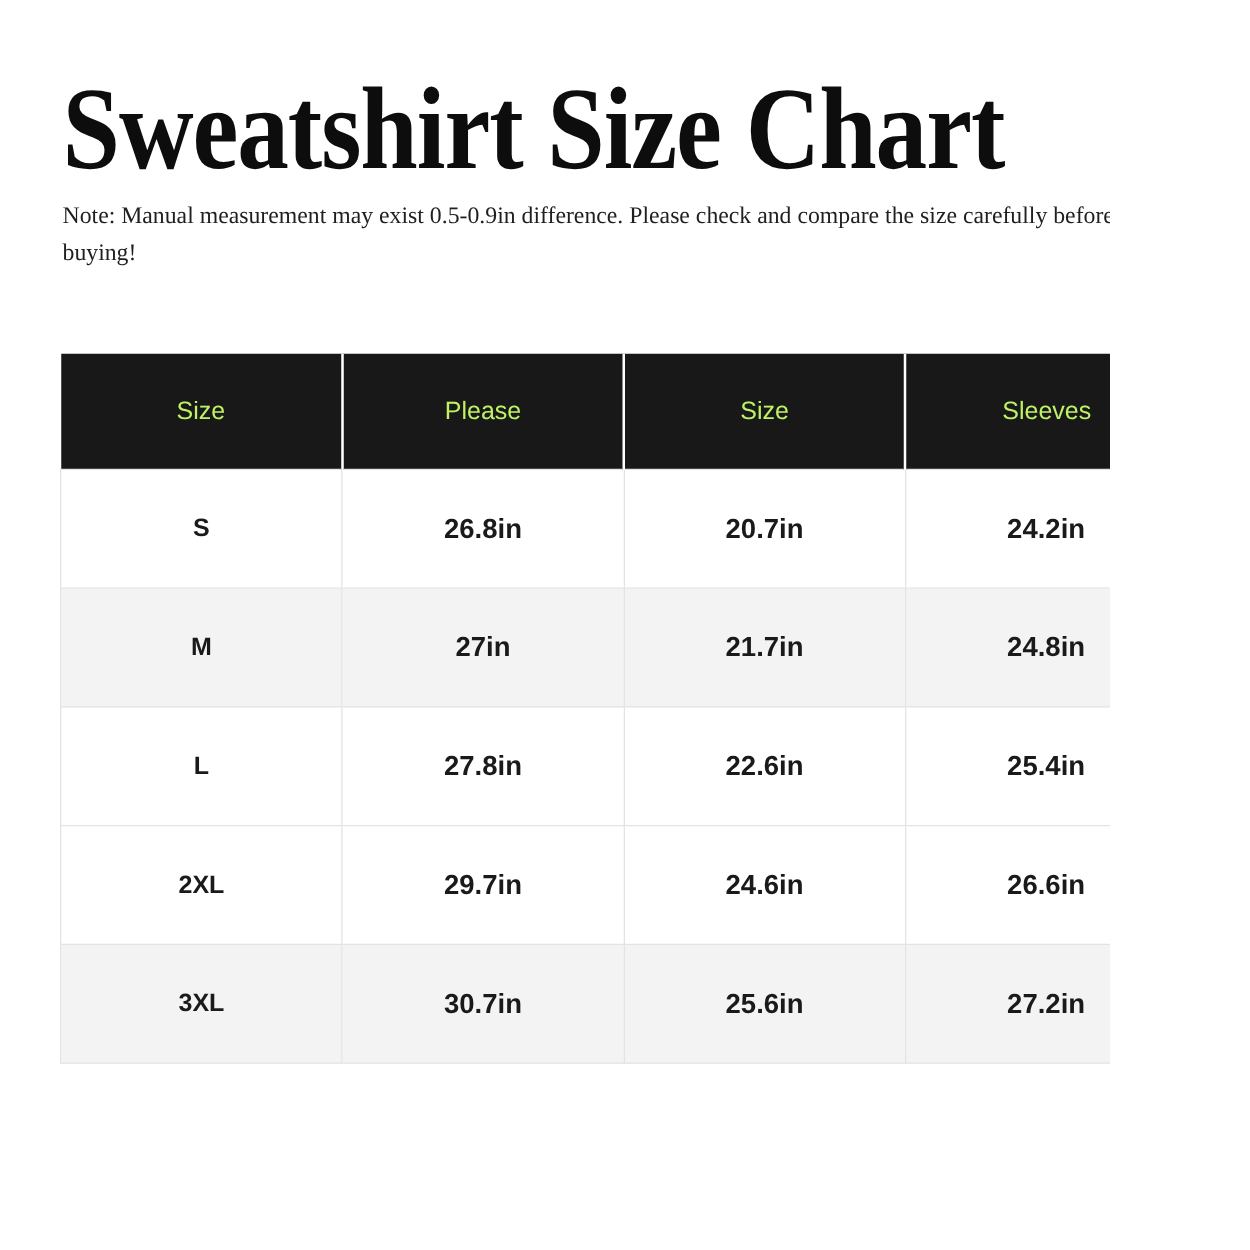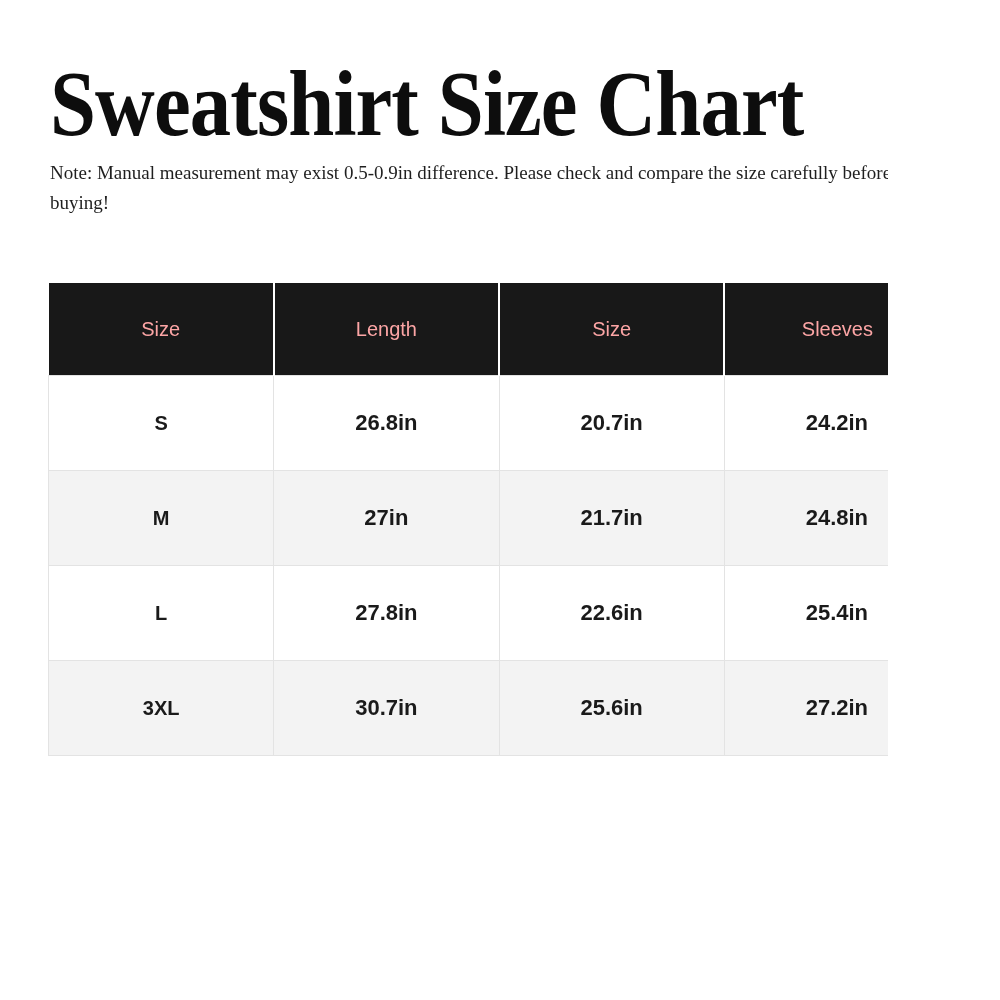--- a/index.html
+++ b/index.html
@@ -42,21 +42,21 @@
     position: absolute;
     left: 48px;
     top: 283px;
     width: 902px;
     border-collapse: collapse;
     table-layout: fixed;
     text-align: center;
   }
   table.size-chart thead th {
     background: #181818;
-    color: #fca5a5;
+    color: #bef264;
     font-weight: 400;
     font-size: 20px;
     height: 92px;
     border-right: 2px solid #ffffff;
     padding: 0;
   }
   table.size-chart thead th:last-child { border-right: none; text-align: center; }
   table.size-chart tbody td {
     height: 94px;
     font-size: 22px;
@@ -75,21 +75,21 @@
 <div class="page">
 
   <h1 class="title">Sweatshirt Size Chart</h1>
 
   <p class="note">Note: Manual measurement may exist 0.5-0.9in difference. Please check and compare the size carefully before buying!</p>
 
   <table class="size-chart">
     <thead>
       <tr>
         <th>Size</th>
-        <th>Length</th>
+        <th>Please</th>
         <th>Size</th>
         <th>Sleeves</th>
       </tr>
     </thead>
     <tbody>
       <tr>
         <td class="size-col">S</td>
         <td>26.8in</td>
         <td>20.7in</td>
         <td>24.2in</td>
@@ -99,20 +99,26 @@
         <td>27in</td>
         <td>21.7in</td>
         <td>24.8in</td>
       </tr>
       <tr>
         <td class="size-col">L</td>
         <td>27.8in</td>
         <td>22.6in</td>
         <td>25.4in</td>
       </tr>
+      <tr>
+        <td class="size-col">2XL</td>
+        <td>29.7in</td>
+        <td>24.6in</td>
+        <td>26.6in</td>
+      </tr>
       <tr class="alt">
         <td class="size-col">3XL</td>
         <td>30.7in</td>
         <td>25.6in</td>
         <td>27.2in</td>
       </tr>
     </tbody>
   </table>
 
 </div>

